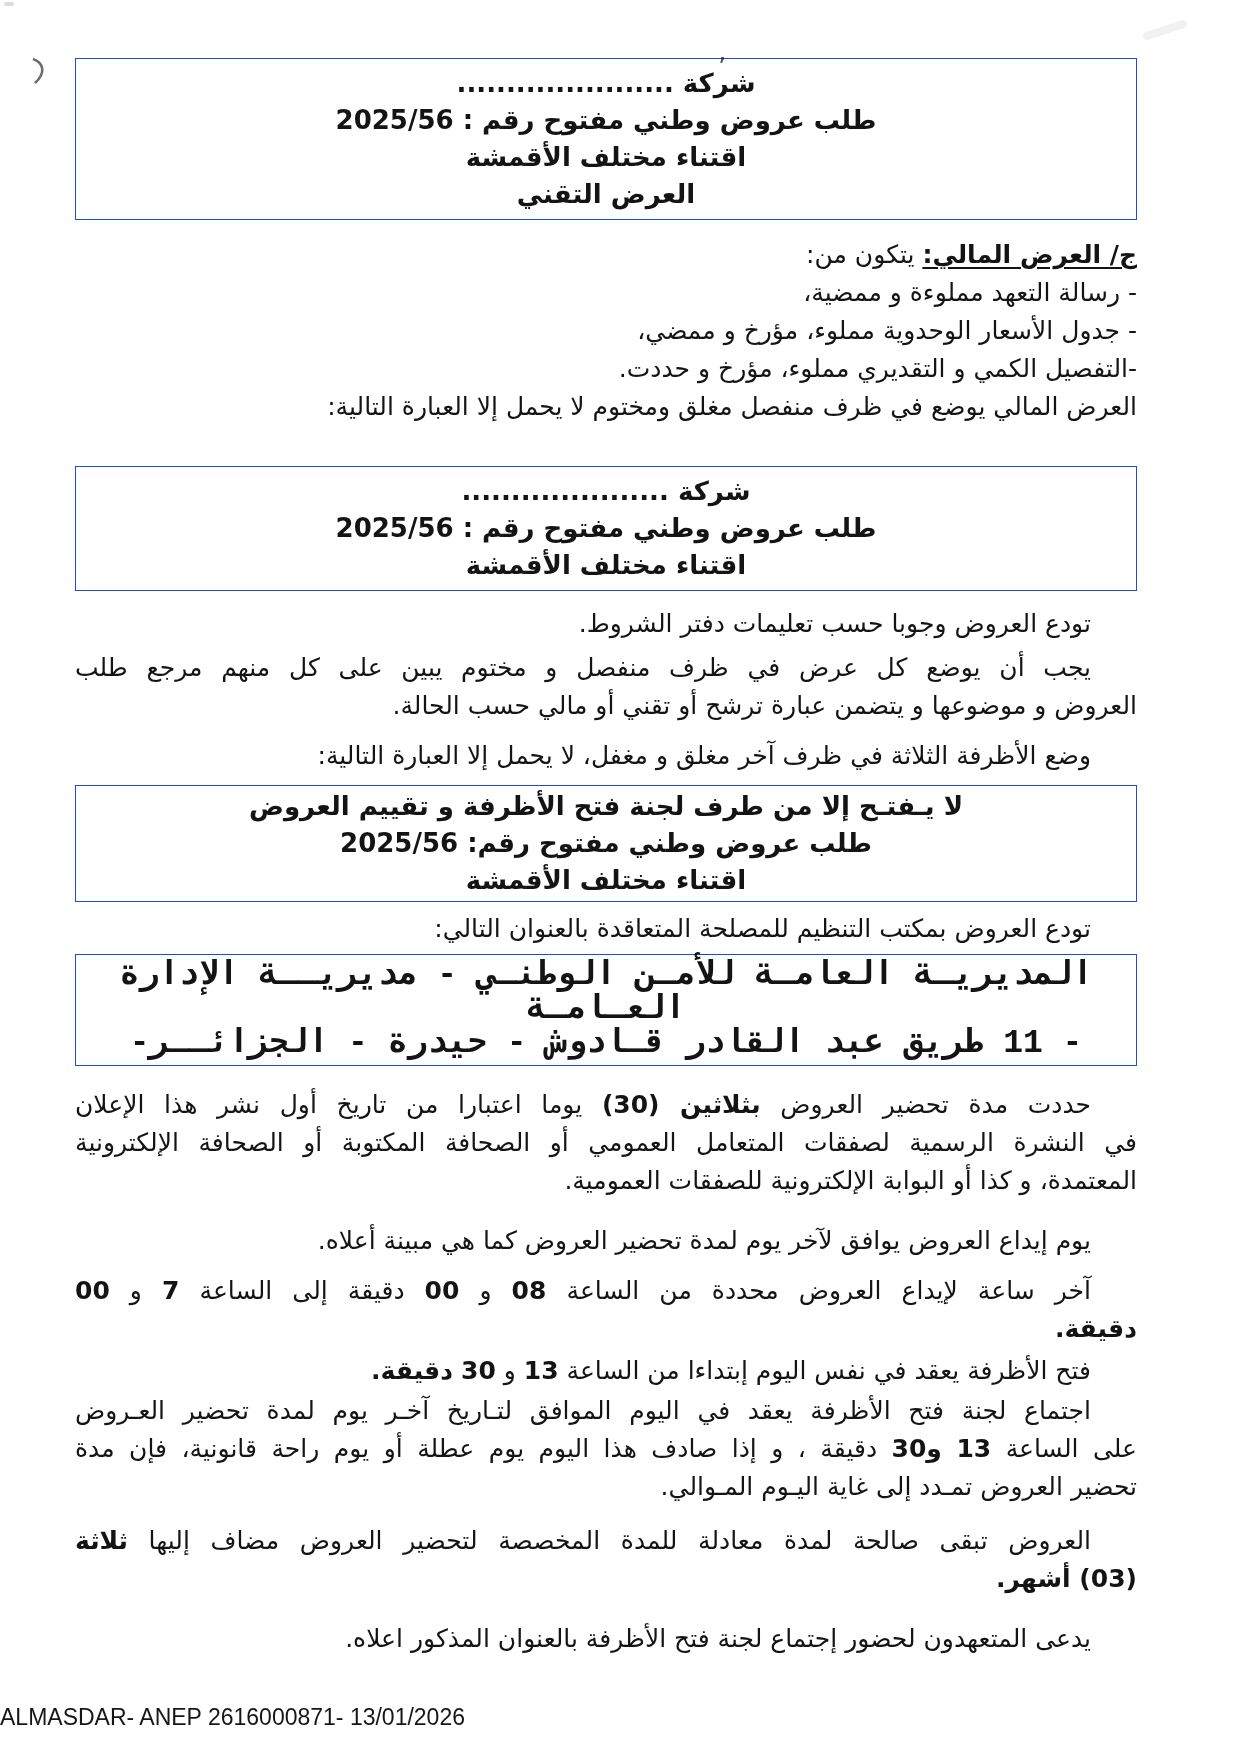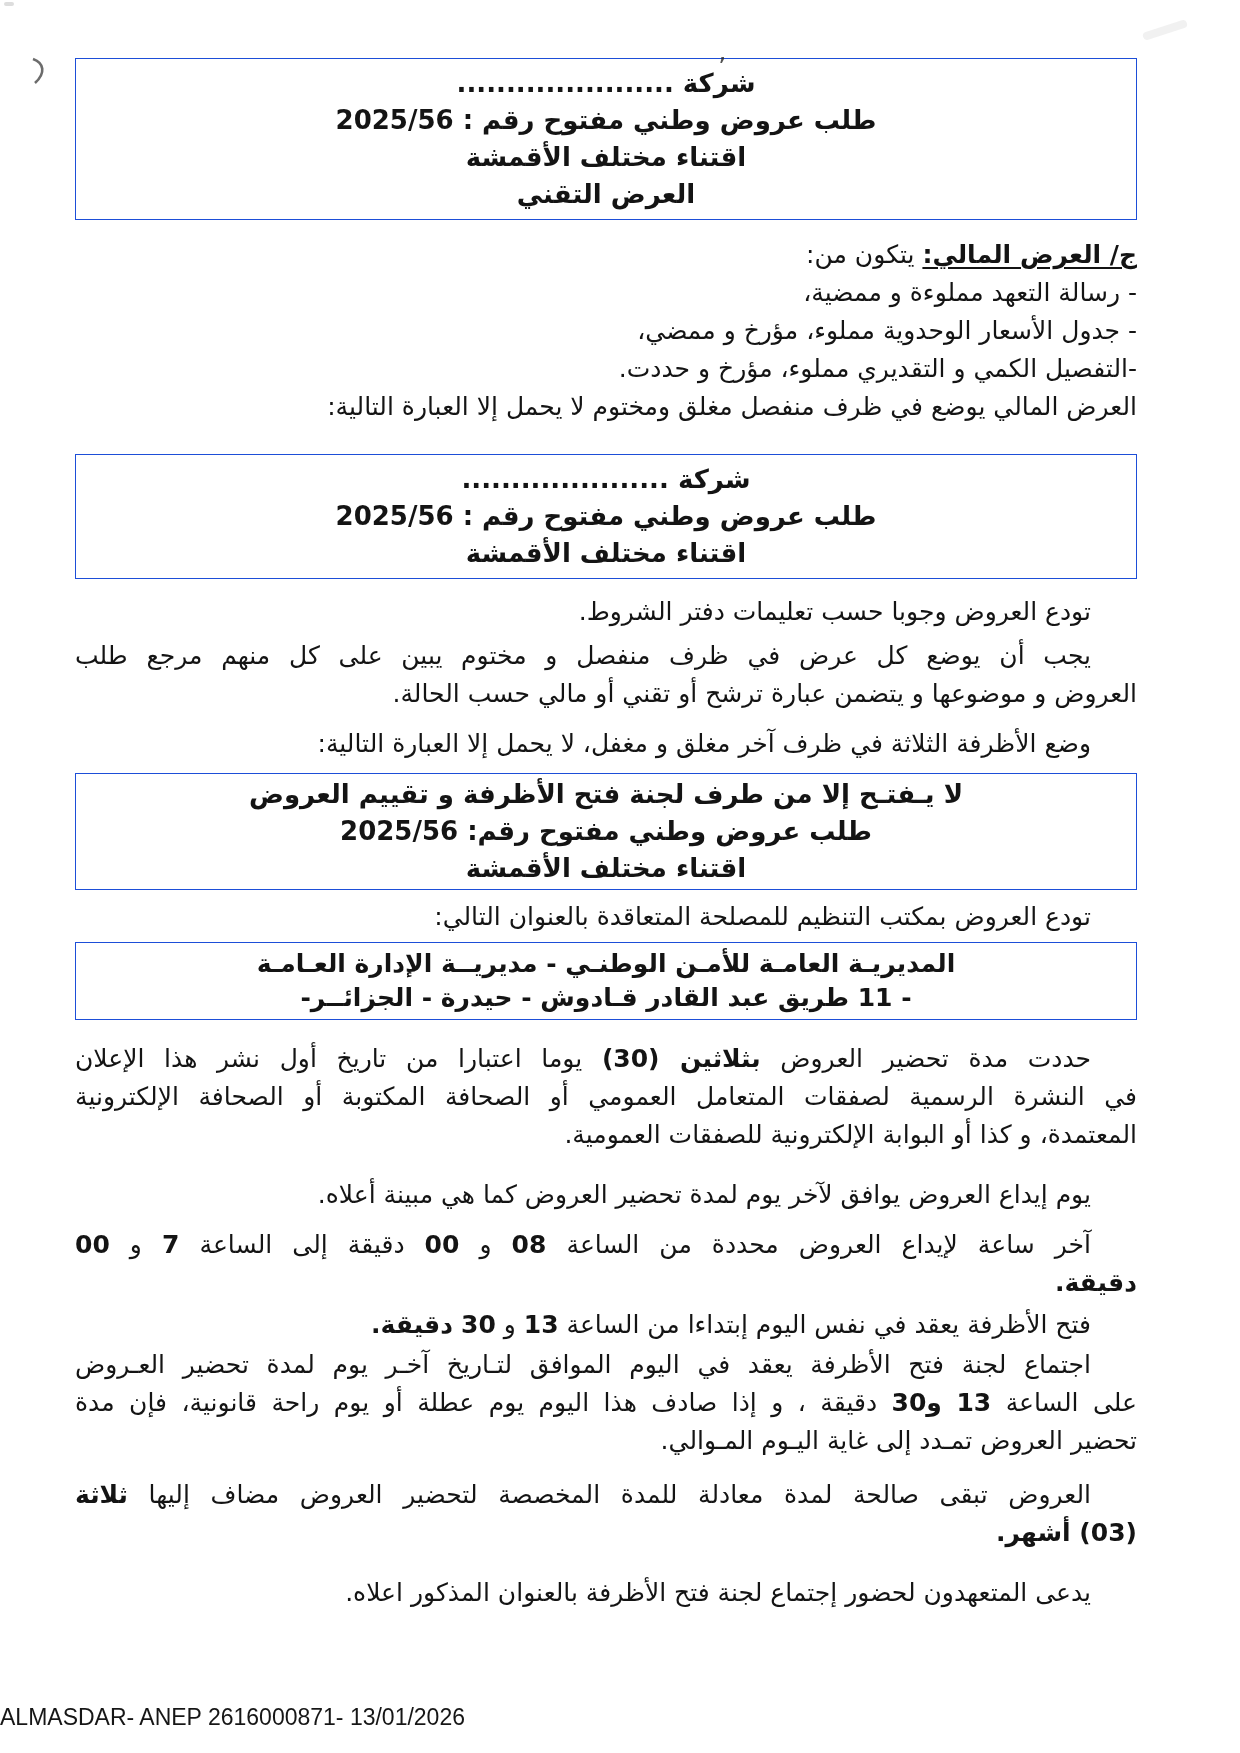--- a/index.html
+++ b/index.html
@@ -27,25 +27,25 @@
   .line.ind{padding-right:46px;}
   .b{font-weight:bold;}
   .u{text-decoration:underline;text-underline-offset:4px;}
   .nbox{
     border:1px solid #1d4ed8;
     text-align:center;
     font-weight:bold;
     padding:6px 8px;
   }
   .nbox .line{text-align:center;line-height:37px;font-size:26px;text-align-last:center;}
-  .nbox.compact .line{line-height:34px;font-size:25px;}
+  .nbox.compact .line{line-height:34px;font-size:33px;font-family:Liberation Mono, monospace;}
   .box-technical{margin-top:58px;}
   .fin-heading{margin-top:16px;}
   .fin-items .line{line-height:38px;}
-  .box-financial{margin-top:28px;}
+  .box-financial{margin-top:40px;}
   .p-deposit-rule{margin-top:14px;}
   .p-separate{margin-top:6px;}
   .p-outer{margin-top:12px;}
   .box-warning{margin-top:10px;padding:2px 16px;}
   .p-submit-to{margin-top:8px;}
   .box-address{margin-top:6px;padding:4px 8px;}
   .p-prep{margin-top:20px;}
   .p-deposit-day{margin-top:22px;}
   .p-last-hour{margin-top:12px;}
   .p-opening{margin-top:4px;}

